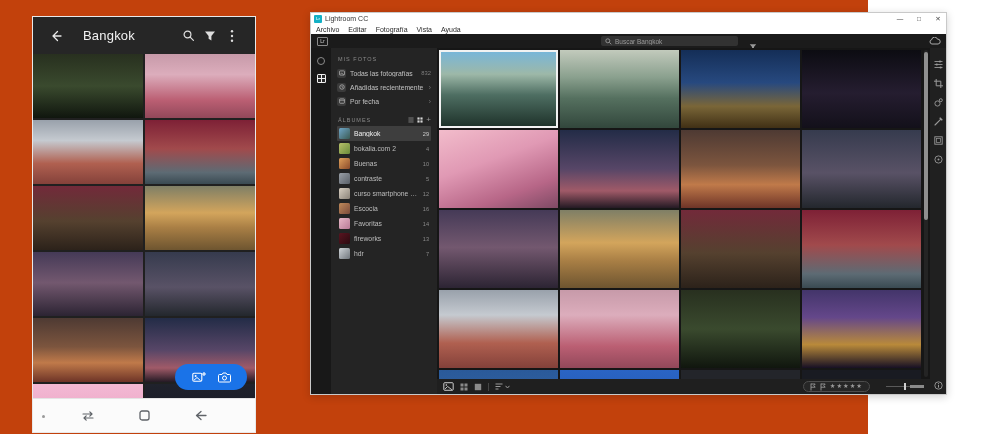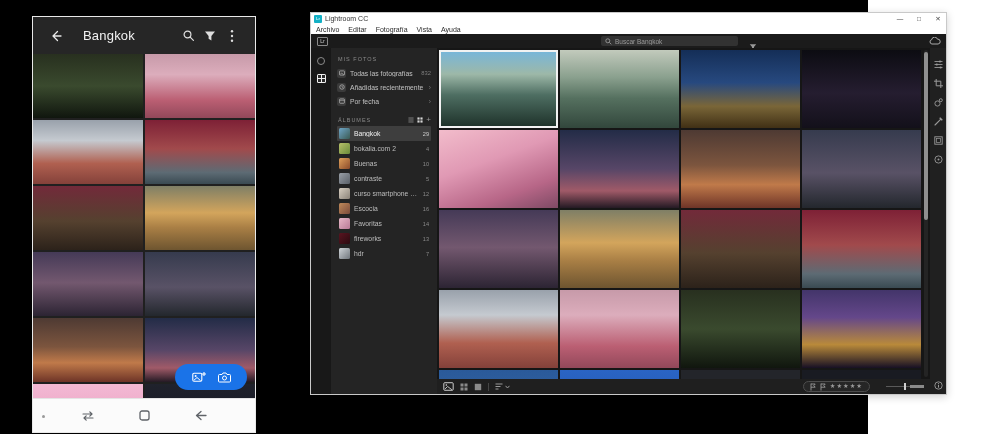--- a/index.html
+++ b/index.html
@@ -1,18 +1,18 @@
 <!DOCTYPE html>
 <html><head>
 <meta charset="utf-8">
 <style>
   *{box-sizing:border-box;margin:0;padding:0}
   html,body{width:1000px;height:434px;overflow:hidden;background:#fff;
     font-family:"Liberation Sans","DejaVu Sans",sans-serif;}
-  .canvas{position:relative;width:868px;height:434px;background:#000000}
+  .canvas{position:relative;width:868px;height:434px;background:#c2410c}
 
   
   .phone{position:absolute;left:33px;top:17px;width:222px;height:415px;background:#181818;
     box-shadow:0 0 0 1px #e9e9e9}
   .ph-header{height:37px;background:#262626;display:flex;align-items:center;padding:0 12px;color:#e8e8e8}
   .ph-title{font-size:13px;margin-left:16px;letter-spacing:.2px;color:#f2f2f2}
   .ph-sp{flex:1}
   .ph-ic{display:flex;align-items:center;justify-content:center;width:22px;height:22px}
   .ph-grid{position:relative;height:344px;background:#202020;display:grid;
     grid-template-columns:1fr 1fr;gap:2px;grid-auto-rows:64px;overflow:hidden}

